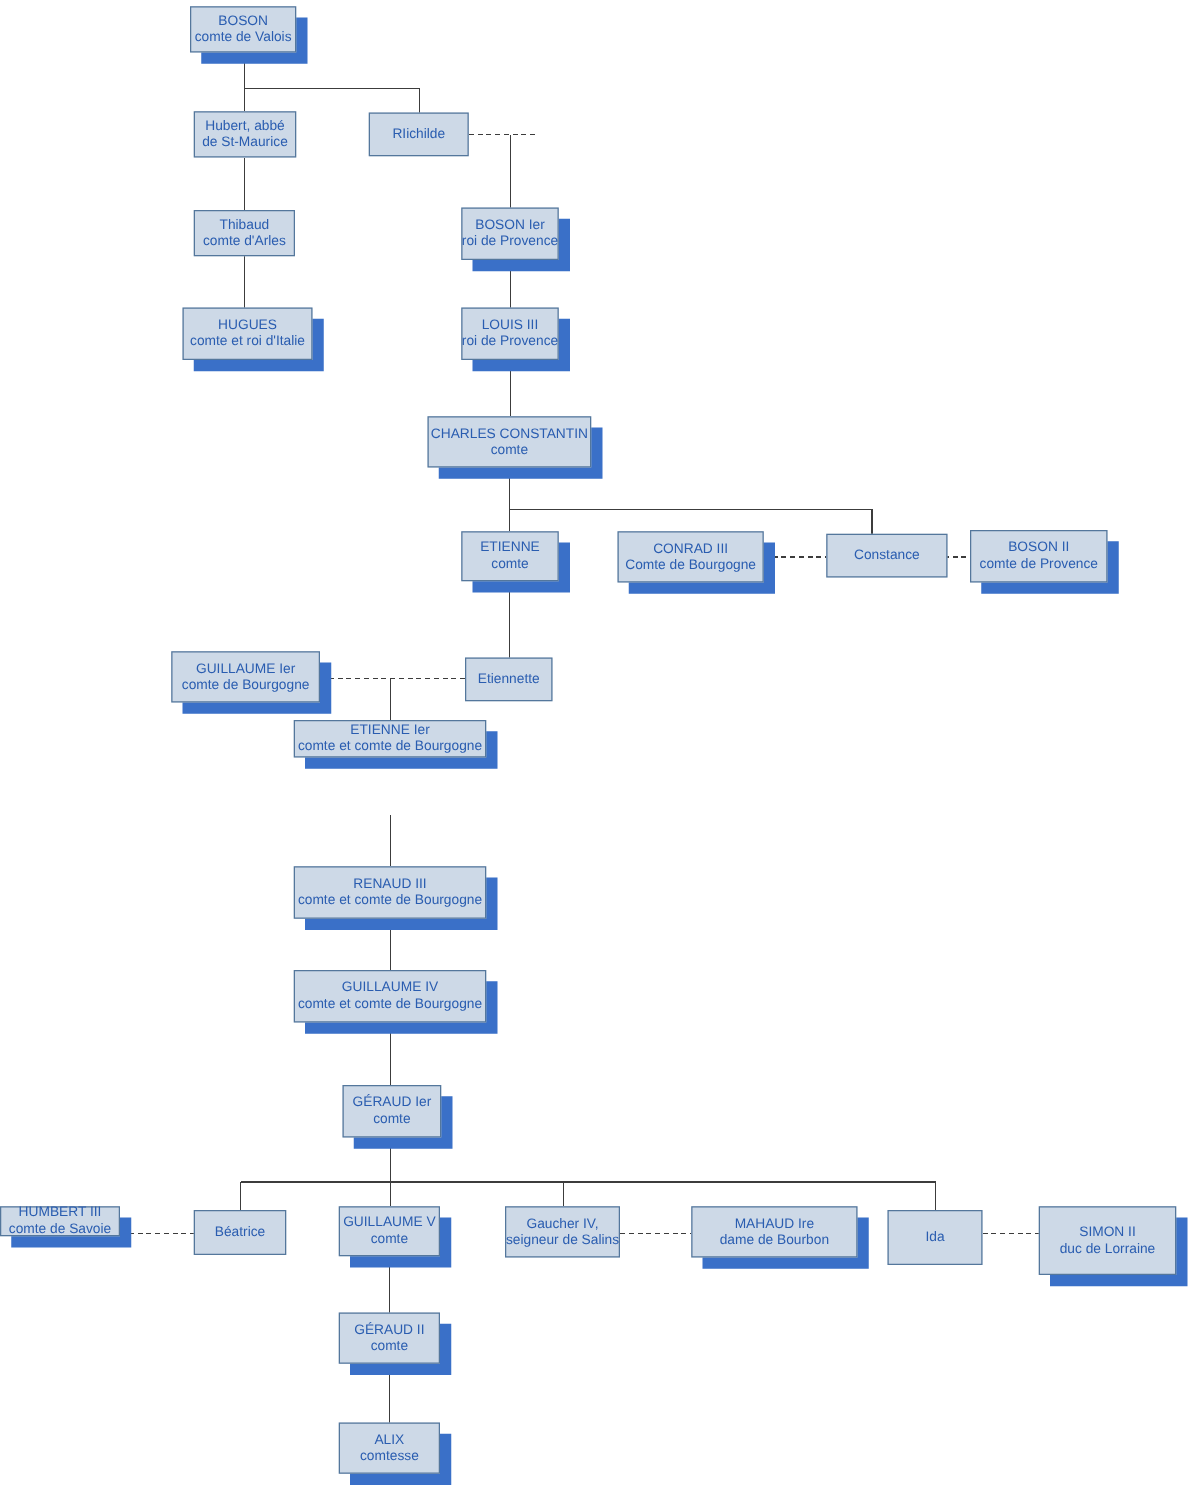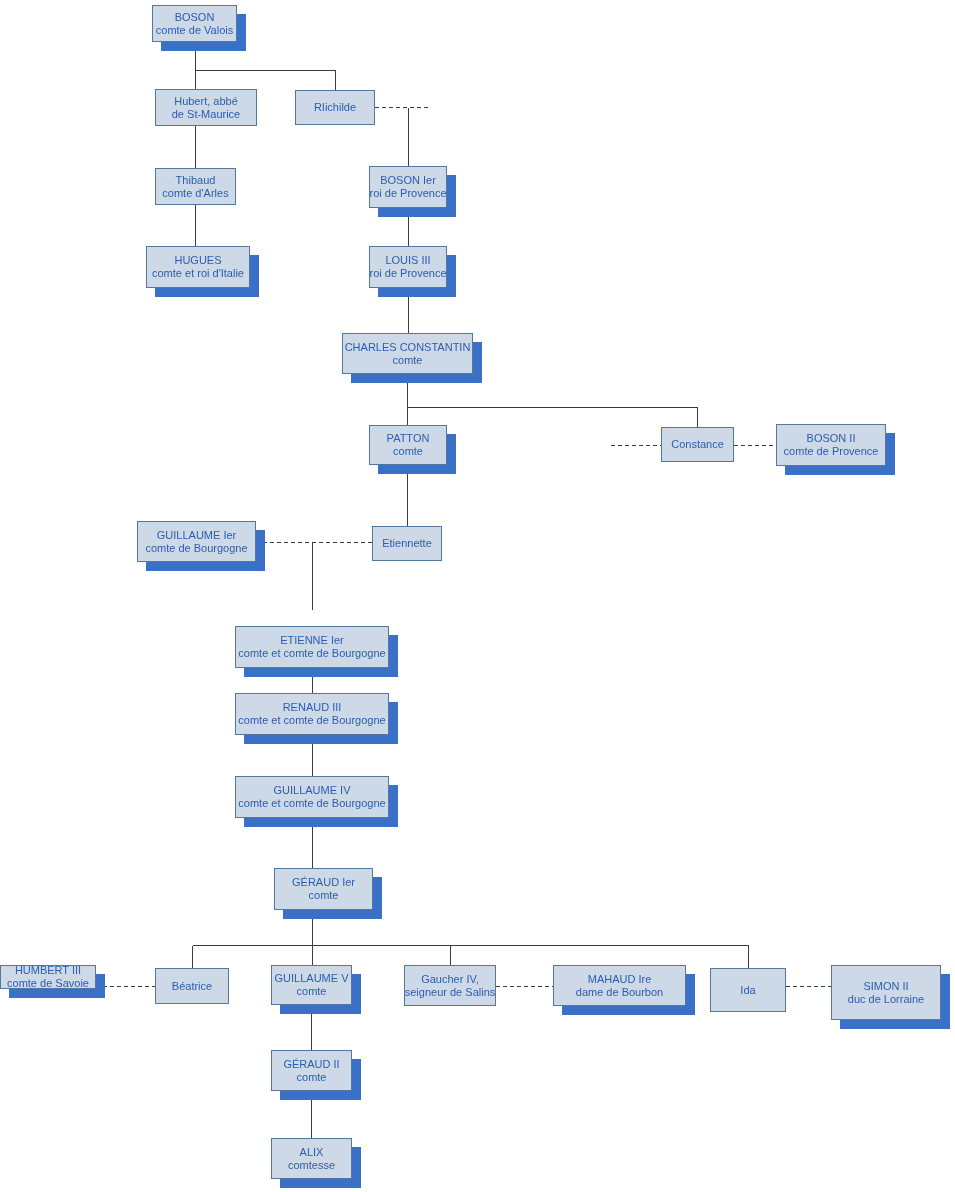--- a/index.html
+++ b/index.html
@@ -62,21 +62,21 @@
       <path d="M496,986.5 L553,986.5"></path>
       <path d="M786,986.5 L831,986.5"></path>
     </g>
   </svg>
 
   <div class="node shadow" style="left:152px;top:5px;width:85px;height:37px">
     <span>BOSON</span>
     <span>comte de Valois</span>
   </div>
 
-  <div class="node" style="left:155px;top:89px;width:102px;height:37px">
+  <div class="node" style="left:155px;top:89px;width:82px;height:37px">
     <span>Hubert, abbé</span>
     <span>de St-Maurice</span>
   </div>
 
   <div class="node" style="left:295px;top:90px;width:80px;height:35px">
     <span>RIichilde</span>
   </div>
 
 
   <div class="node" style="left:155px;top:168px;width:81px;height:37px">
@@ -98,59 +98,63 @@
     <span>LOUIS III</span>
     <span>roi de Provence</span>
   </div>
 
   <div class="node shadow" style="left:342px;top:333px;width:131px;height:41px">
     <span>CHARLES CONSTANTIN</span>
     <span>comte</span>
   </div>
 
   <div class="node shadow" style="left:369px;top:425px;width:78px;height:40px">
-    <span>PATTON</span>
-    <span>comte</span>
-  </div>
-
-
-  <div class="node" style="left:661px;top:427px;width:73px;height:35px">
+    <span>ETIENNE</span>
+    <span>comte</span>
+  </div>
+
+  <div class="node shadow" style="left:494px;top:425px;width:117px;height:41px">
+    <span>CONRAD III</span>
+    <span>Comte de Bourgogne</span>
+  </div>
+
+  <div class="node" style="left:661px;top:427px;width:97px;height:35px">
     <span>Constance</span>
   </div>
 
   <div class="node shadow" style="left:776px;top:424px;width:110px;height:42px">
     <span>BOSON II</span>
     <span>comte de Provence</span>
   </div>
 
   <div class="node shadow" style="left:137px;top:521px;width:119px;height:41px">
     <span>GUILLAUME Ier</span>
     <span>comte de Bourgogne</span>
   </div>
 
   <div class="node" style="left:372px;top:526px;width:70px;height:35px">
     <span>Etiennette</span>
   </div>
 
-  <div class="node shadow" style="left:235px;top:626px;width:154px;height:42px">
+  <div class="node shadow" style="left:235px;top:576px;width:154px;height:30px">
     <span>ETIENNE Ier</span>
     <span>comte et comte de Bourgogne</span>
   </div>
 
   <div class="node shadow" style="left:235px;top:693px;width:154px;height:42px">
     <span>RENAUD III</span>
     <span>comte et comte de Bourgogne</span>
   </div>
 
   <div class="node shadow" style="left:235px;top:776px;width:154px;height:42px">
     <span>GUILLAUME IV</span>
     <span>comte et comte de Bourgogne</span>
   </div>
 
-  <div class="node shadow" style="left:274px;top:868px;width:99px;height:42px">
+  <div class="node shadow" style="left:274px;top:868px;width:79px;height:42px">
     <span>GÉRAUD Ier</span>
     <span>comte</span>
   </div>
 
   <div class="node shadow" style="left:0px;top:965px;width:96px;height:24px">
     <span>HUMBERT III</span>
     <span>comte de Savoie</span>
   </div>
 
   <div class="node" style="left:155px;top:968px;width:74px;height:36px">

